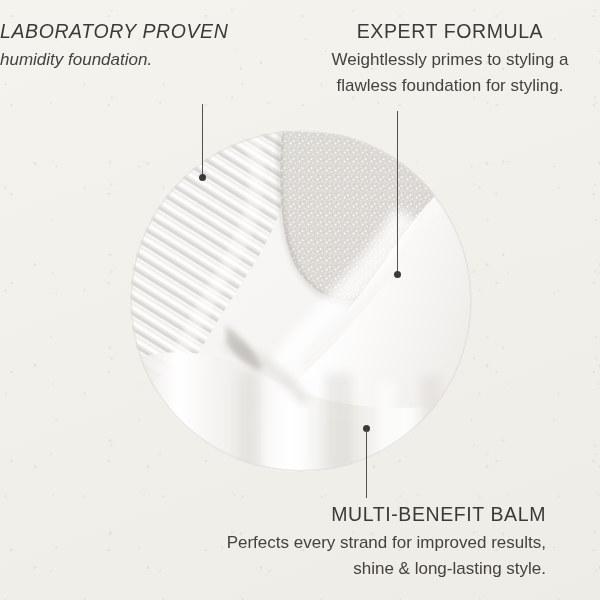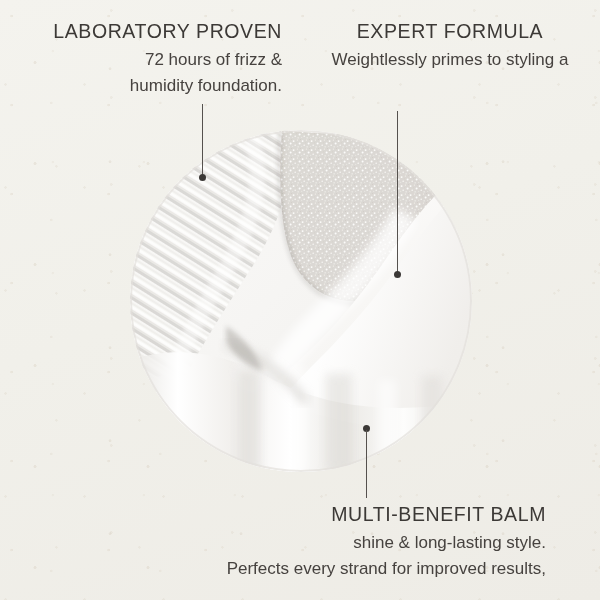--- a/index.html
+++ b/index.html
@@ -64,21 +64,21 @@
     white-space:nowrap;
   }
   .callout-body {
     font-size:17px;
     font-weight:400;
     color:#46423f;
     line-height:1.5;
     margin-top:4px;
   }
 
-  #callout-laboratory { left:0;   top:20px;  width:282px; text-align:right; }
+  #callout-laboratory { left:0;   top:20px;  width:282px; text-align:left;font-style:italic; }
   #callout-expert     { left:300px; top:20px; width:300px; text-align:center; }
   #callout-balm       { left:60px; top:503px; width:486px; text-align:right; }
 </style>
 </head>
 <body>
 
 <div id="page"></div>
 
 <div id="photo-circle">
   <svg viewBox="0 0 342 342" xmlns="http://www.w3.org/2000/svg" aria-hidden="true">
@@ -191,31 +191,31 @@
 
 <div class="leader-line" style="left:397px; top:111px; height:163px;"></div>
 <div class="leader-dot" style="left:393.5px; top:270.5px;"></div>
 
 <div class="leader-dot" style="left:362.5px; top:424.5px;"></div>
 <div class="leader-line" style="left:366px; top:430px; height:68px;"></div>
 
 <div class="callout" id="callout-laboratory">
   <div class="callout-heading">LABORATORY PROVEN</div>
   <div class="callout-body">
-    <div>72 hours of frizz &amp;</div>
     <div>humidity foundation.</div>
   </div>
 </div>
 
 <div class="callout" id="callout-expert">
   <div class="callout-heading">EXPERT FORMULA</div>
   <div class="callout-body">
     <div>Weightlessly primes to styling a</div>
+    <div>flawless foundation for styling.</div>
   </div>
 </div>
 
 <div class="callout" id="callout-balm">
   <div class="callout-heading">MULTI-BENEFIT BALM</div>
   <div class="callout-body">
+    <div>Perfects every strand for improved results,</div>
     <div>shine &amp; long-lasting style.</div>
-    <div>Perfects every strand for improved results,</div>
   </div>
 </div>
 
 </body></html>

